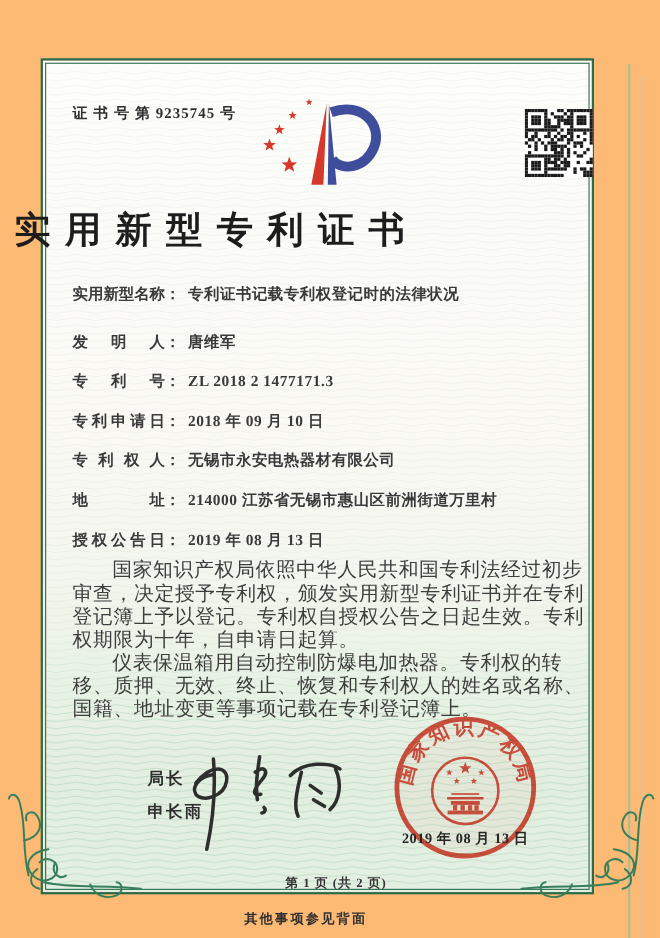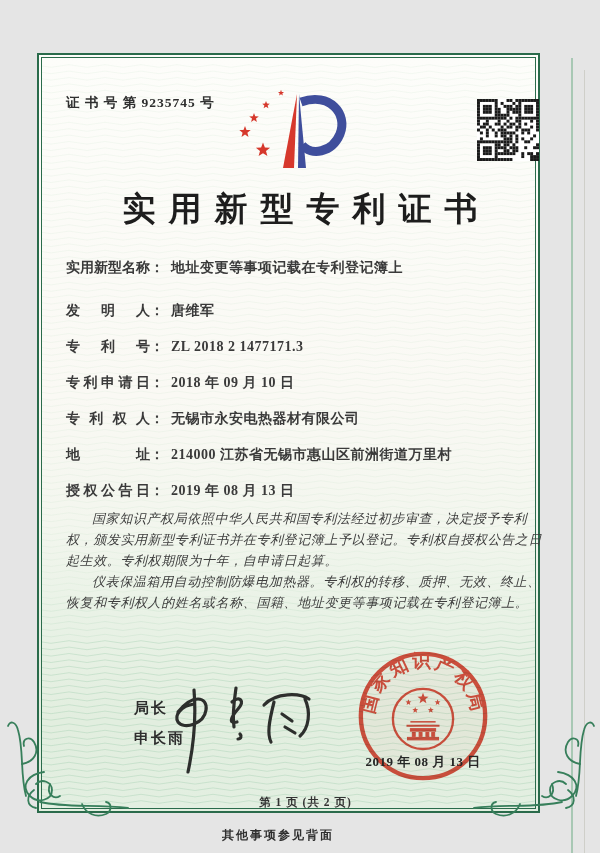--- a/index.html
+++ b/index.html
@@ -1,18 +1,18 @@
 <!DOCTYPE html>
 <html><head>
 <meta charset="utf-8">
 <style>
   html,body{margin:0;padding:0;}
   .page{
     position:relative; width:600px; height:853px; overflow:hidden;
-    background:#e5e5e5;
+    background:#fdba74;
     font-family:"Liberation Serif","DejaVu Serif",serif;
     color:#333;
   }
   
   .edge-line{position:absolute; top:58px; bottom:0; width:2px; background:#8fbc9f; left:571px; opacity:.7;}
   .edge-line2{position:absolute; top:70px; bottom:0; width:1px; background:#c9c9c2; left:584px; opacity:.8;}
 
   
   .panel{
     position:absolute; left:37px; top:53px; width:503px; height:760px;
@@ -21,35 +21,35 @@
     box-sizing:border-box; z-index:1;
   }
   .panel-inner{position:absolute; inset:2px; border:1px solid #2a6b4b; pointer-events:none;}
   .guilloche{position:absolute; left:3px; top:3px; z-index:0;}
 
   .cert-no{position:absolute; left:66px; top:94px; font-size:13.5px; letter-spacing:1px; color:#2f2f2f; z-index:4; font-weight:600;}
   .logo{position:absolute; left:235px; top:84px; z-index:4;}
   .qr{position:absolute; left:477px; top:99px; width:62px; height:62px; z-index:4;}
 
   .title{
-    position:absolute; left:0; right:0; top:187px; text-align:center; z-index:4;
+    position:absolute; left:0; right:0; top:187px; z-index:4;
     font-size:33px; font-weight:bold; color:#1d1d1d; letter-spacing:13px; padding-left:13px;
   }
 
   .fields{position:absolute; left:66px; top:259px; width:476px; z-index:4;}
   .frow{position:absolute; left:0; height:20px; white-space:nowrap; font-size:14px; font-weight:600; color:#3a3a3a;}
   .flabel{display:inline-block; width:84px; text-align:justify; text-align-last:justify; vertical-align:bottom;font-family:Liberation Serif, serif;}
   .fcolon{display:inline-block;}
   .fvalue{margin-left:7px; letter-spacing:.5px;}
   .frow2{position:absolute; left:254px; top:0; white-space:nowrap;}
 
   .paras{position:absolute; left:66px; top:508px; width:478px; z-index:4;}
   .paras p{
-    margin:0; font-size:13px; line-height:21px; color:#3d3d3d;
-    text-indent:2em; font-style:italic; letter-spacing:.6px; font-weight:500;
+    margin:0; font-size:18px; line-height:21px; color:#3d3d3d;
+    text-indent:2em; letter-spacing:.6px; font-weight:500;
   }
 
   .official{position:absolute; left:86px; top:699px; z-index:5; font-size:15px; font-weight:600; color:#2e2e2e;}
   .official div{margin-bottom:11px; letter-spacing:2px;margin-left:48px;}
   .signature{position:absolute; left:148px; top:680px; z-index:5;}
 
   .seal{position:absolute; left:355px; top:648px; z-index:5; mix-blend-mode:multiply; opacity:.92;}
   .seal-date{position:absolute; left:358px; top:753px; width:130px; text-align:center; z-index:6;
     font-size:13px; font-weight:600; color:#262626; letter-spacing:.5px;}
 
@@ -446,21 +446,21 @@
       <rect x="33" y="60" width="3" height="3" fill="#1a1a1a"></rect>
       <rect x="54" y="60" width="3" height="3" fill="#1a1a1a"></rect>
       <rect x="57" y="60" width="3" height="3" fill="#1a1a1a"></rect>
       <rect x="60" y="60" width="3" height="3" fill="#1a1a1a"></rect>
     </svg>
 
   <div class="title">实用新型专利证书</div>
 
   <div class="fields">
     <div class="frow" style="top:0px">
-      <span class="flabel">实用新型名称</span><span class="fcolon">：</span><span class="fvalue">地址变更等事项记载在专利登记簿上</span>
+      <span class="flabel">实用新型名称</span><span class="fcolon">：</span><span class="fvalue">专利证书记载专利权登记时的法律状况</span>
     </div>
     <div class="frow" style="top:43px">
       <span class="flabel">发明人</span><span class="fcolon">：</span><span class="fvalue">唐维军</span>
     </div>
     <div class="frow" style="top:79px">
       <span class="flabel">专利号</span><span class="fcolon">：</span><span class="fvalue">ZL 2018 2 1477171.3</span>
     </div>
     <div class="frow" style="top:115px">
       <span class="flabel">专利申请日</span><span class="fcolon">：</span><span class="fvalue">2018 年 09 月 10 日</span>
     </div>

